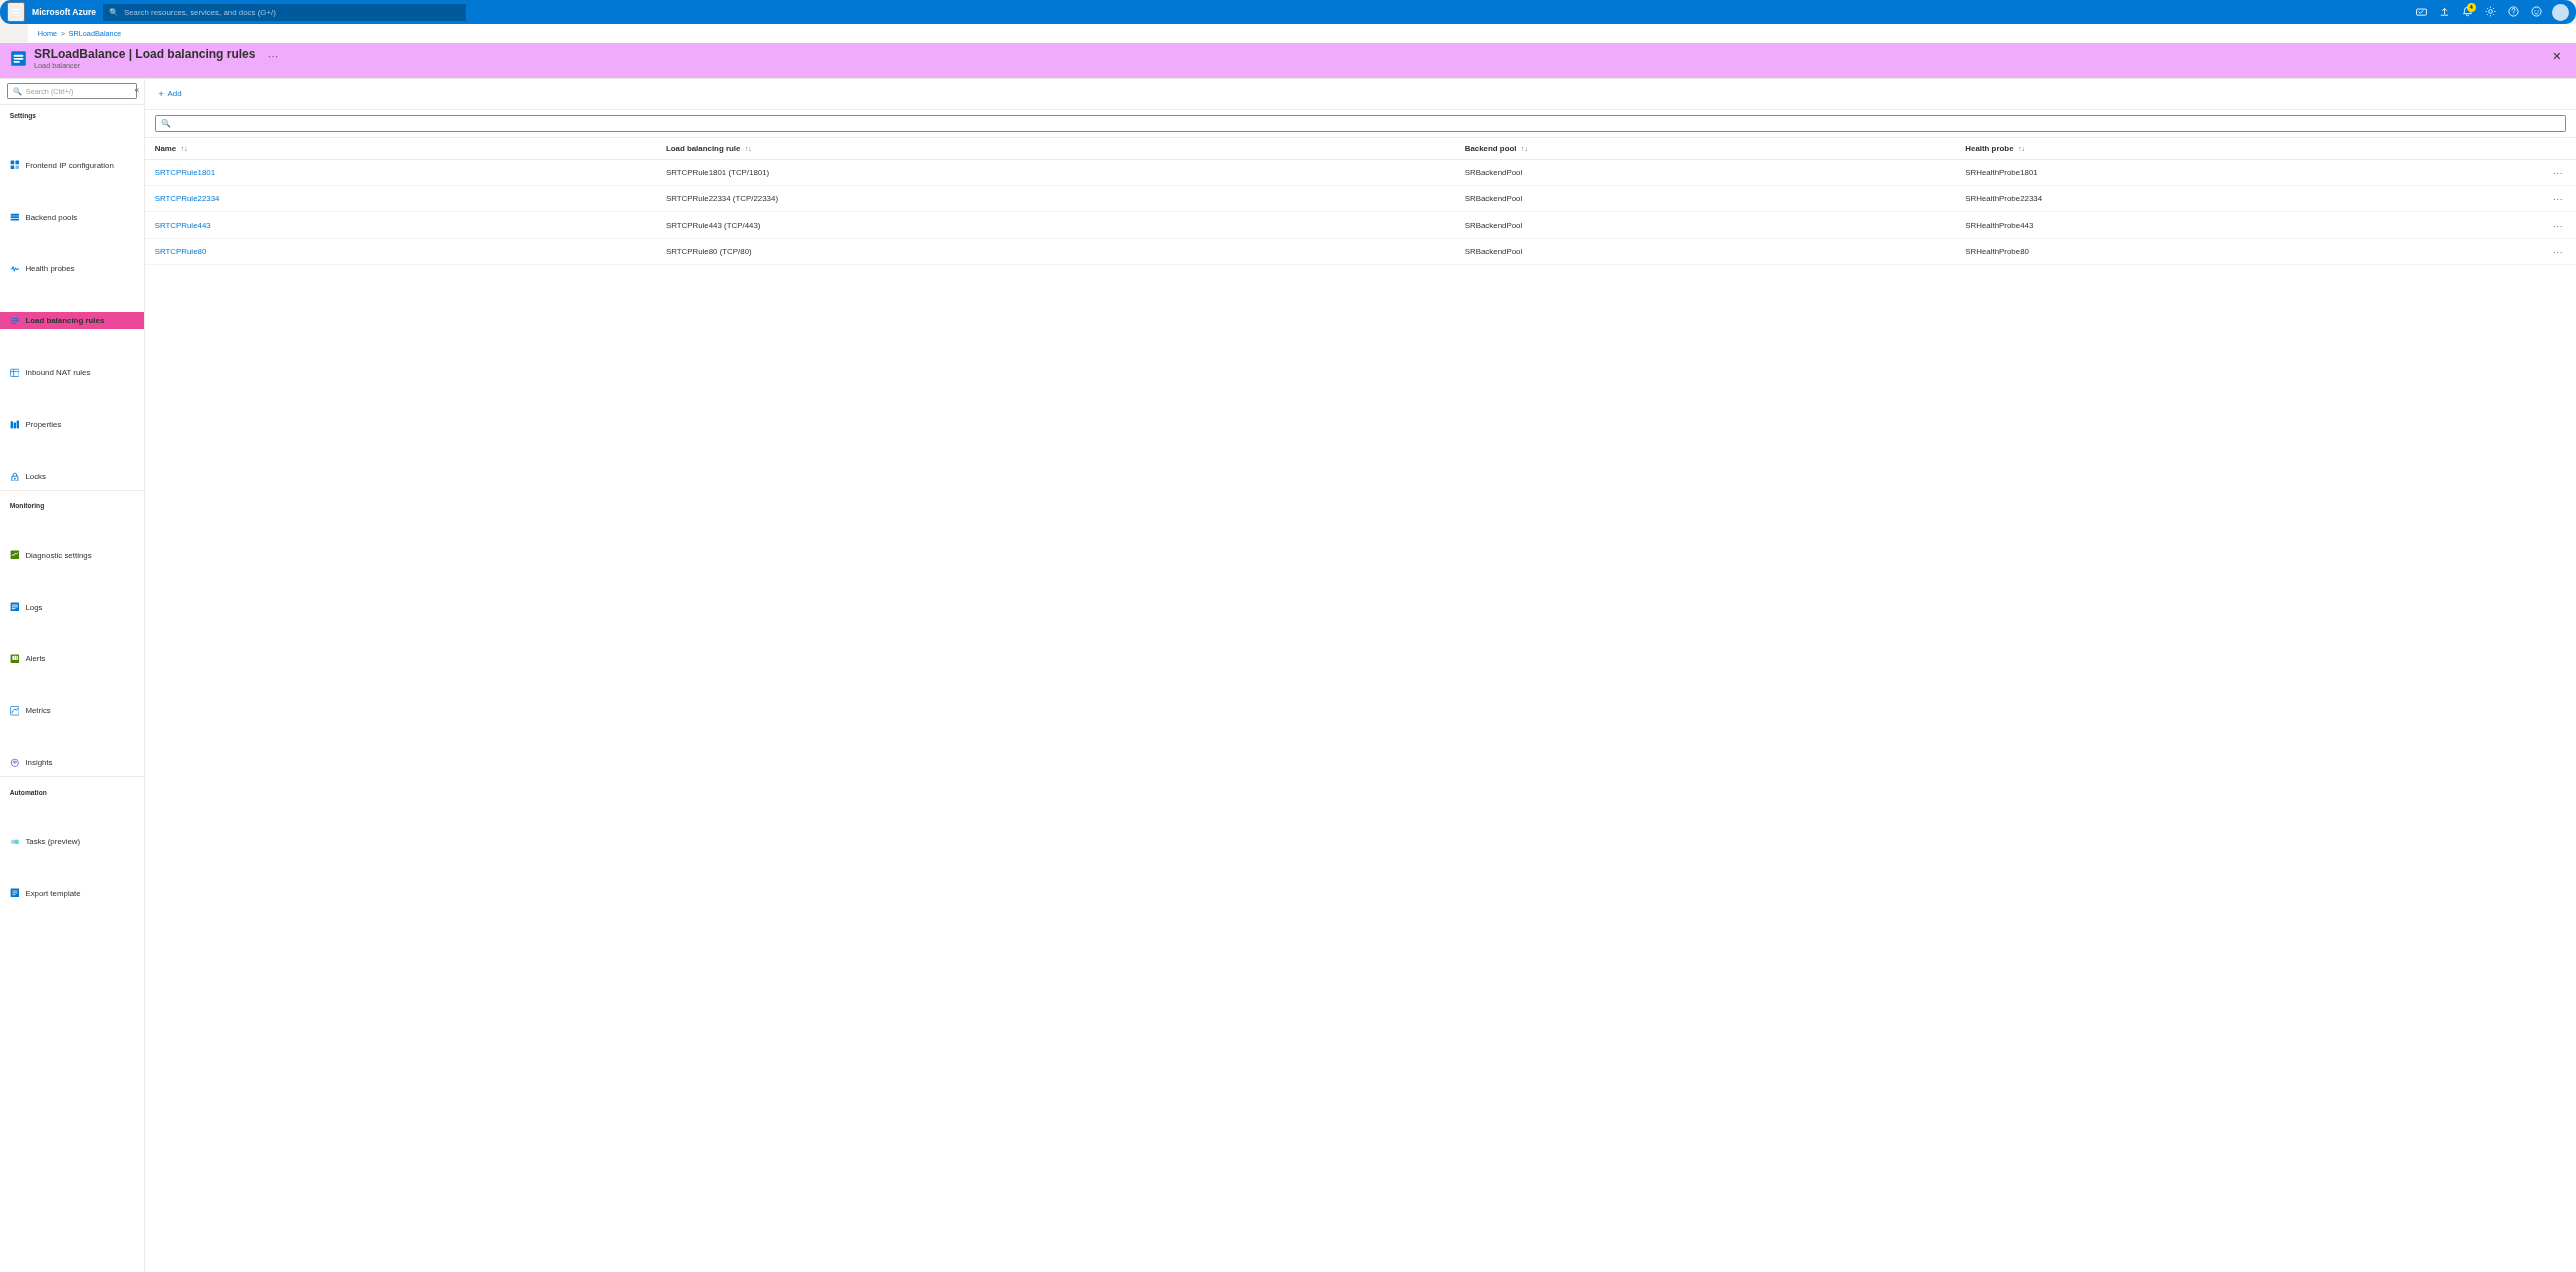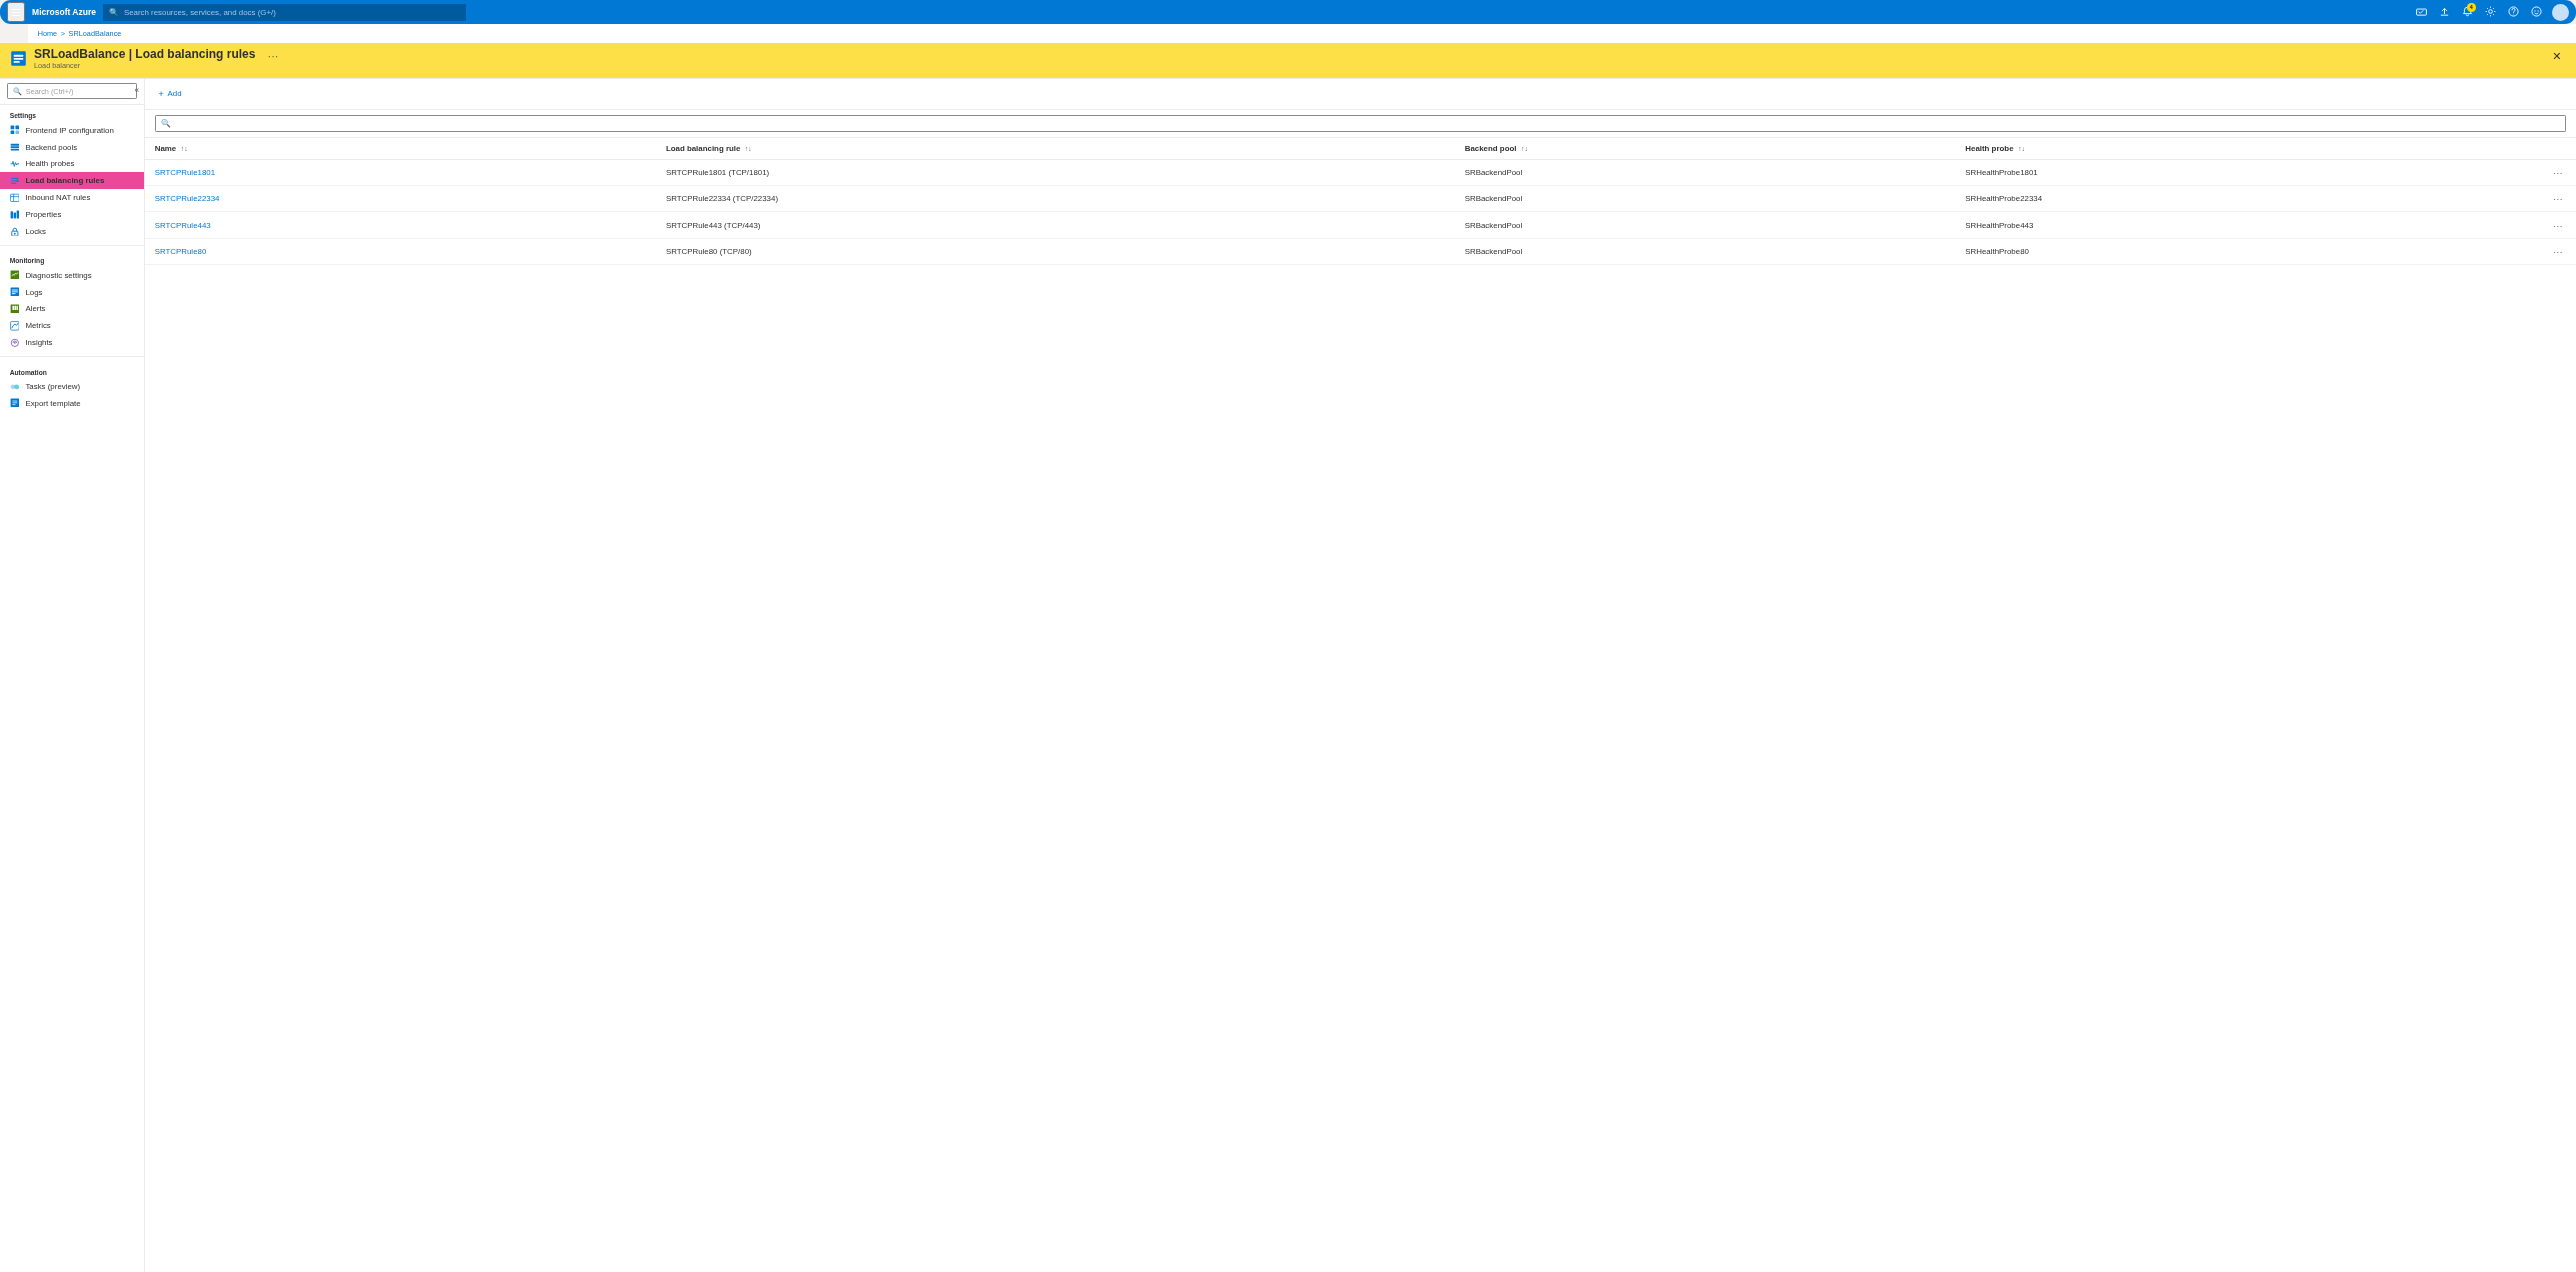--- a/index.html
+++ b/index.html
@@ -85,21 +85,21 @@
       display: flex;
       align-items: center;
       gap: 3.6px;
       background: white;
       margin-left: 28px;
     }
     .breadcrumb a { color: #0078d4; text-decoration: none; }
 
     
     .page-header {
-      background: #fde047;
+      background: #f0abfc;
       padding: 4.8px 9.7px 7.3px 9.7px;
       display: flex;
       align-items: flex-start;
       justify-content: space-between;
       border-bottom: 0.6px solid #edebe9;
     }
     .page-header-left { display: flex; align-items: flex-start; gap: 7.3px; }
     .page-header-icon {
       width: 17px;
       height: 17px;
@@ -168,20 +168,21 @@
     }
     .sidebar-item {
       display: flex;
       align-items: center;
       padding: 3.6px 9.7px;
       gap: 6px;
       cursor: pointer;
       color: #323130;
       font-size: 7.9px;
       border-radius: 0;
+      margin-top: 35px;
     }
     .sidebar-item.active { background: #ec4899; font-weight: 600; }
     .sidebar-item-icon {
       width: 9.7px;
       height: 9.7px;
       flex-shrink: 0;
       display: flex;
       align-items: center;
       justify-content: center;
     }

